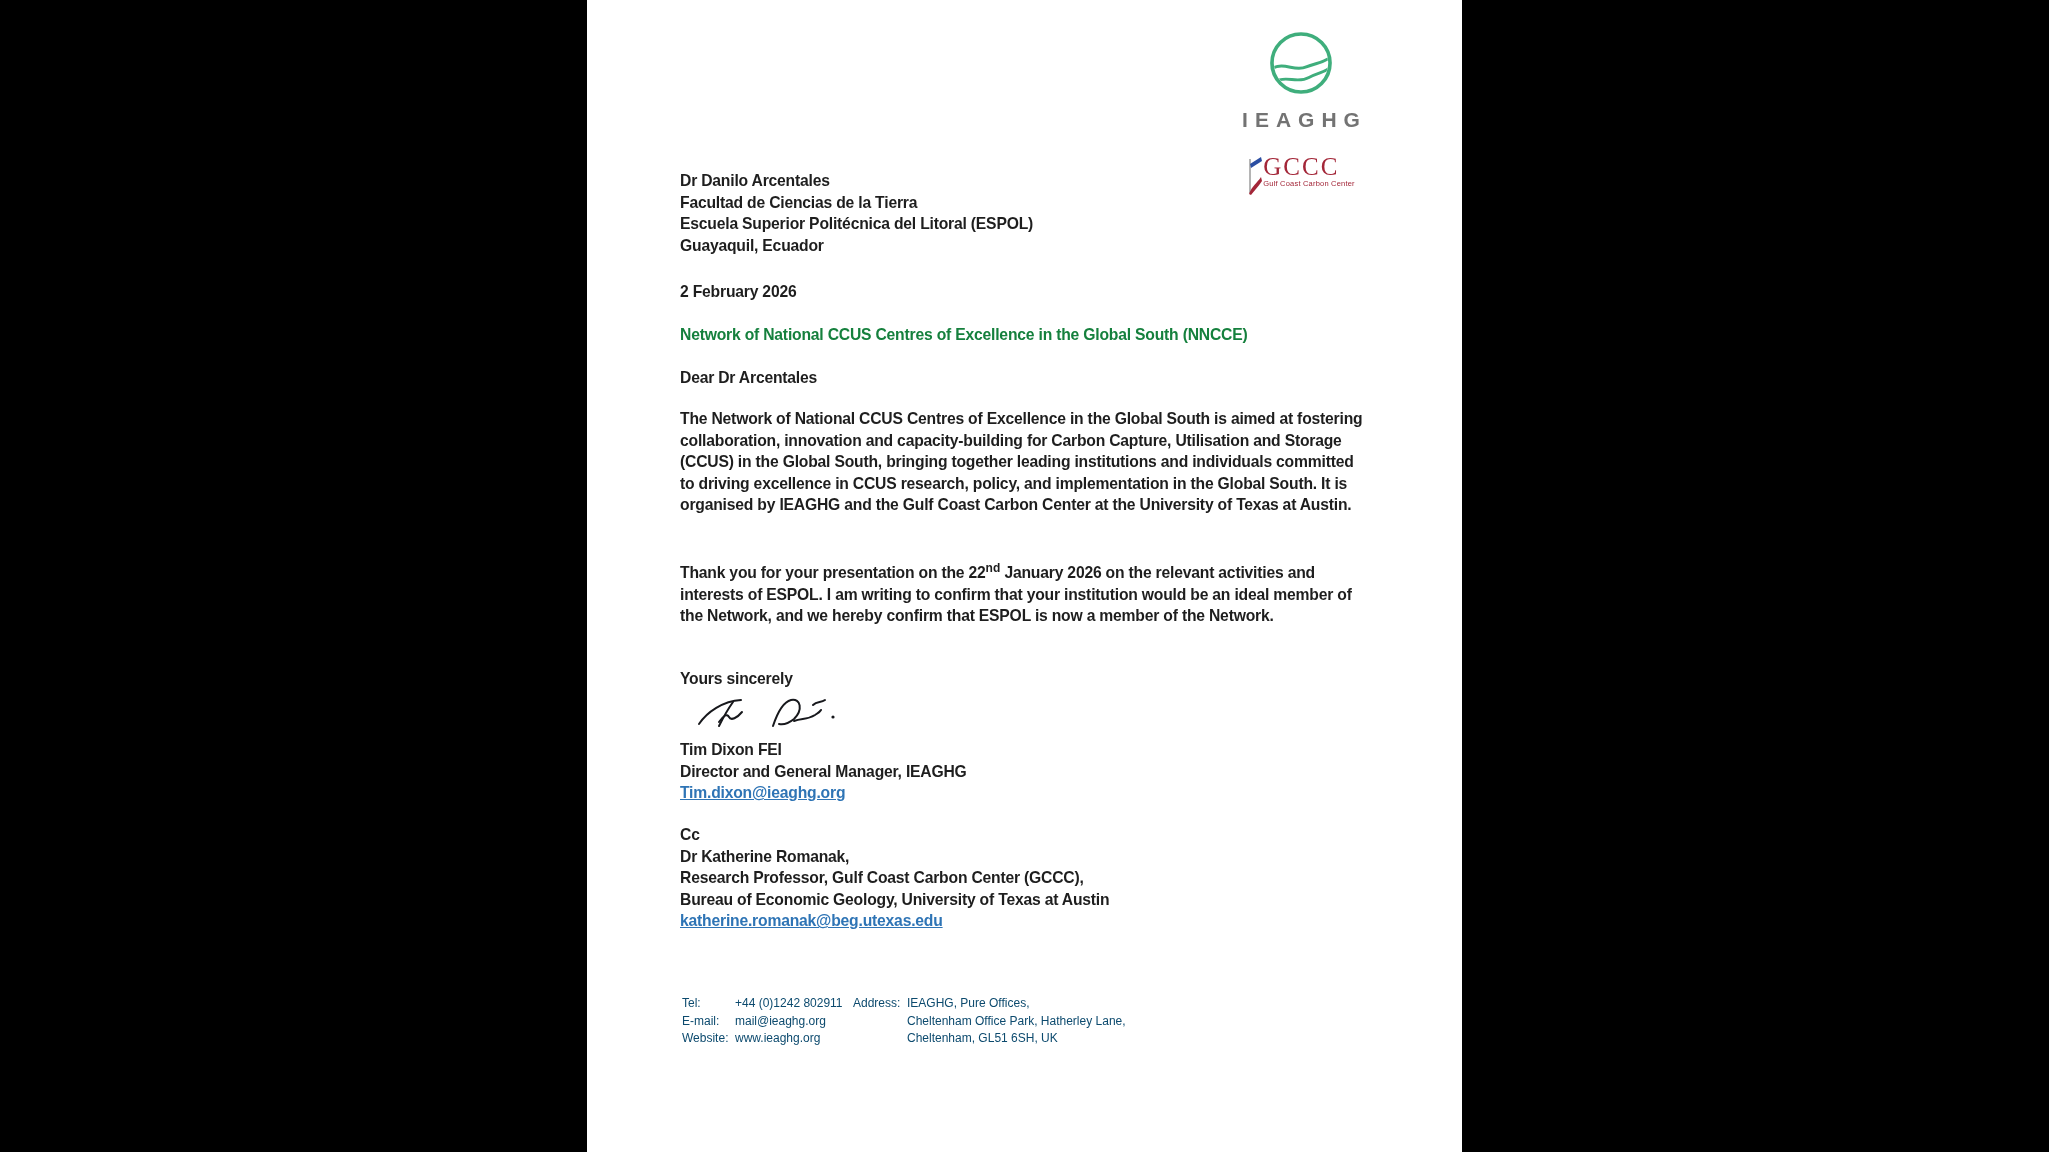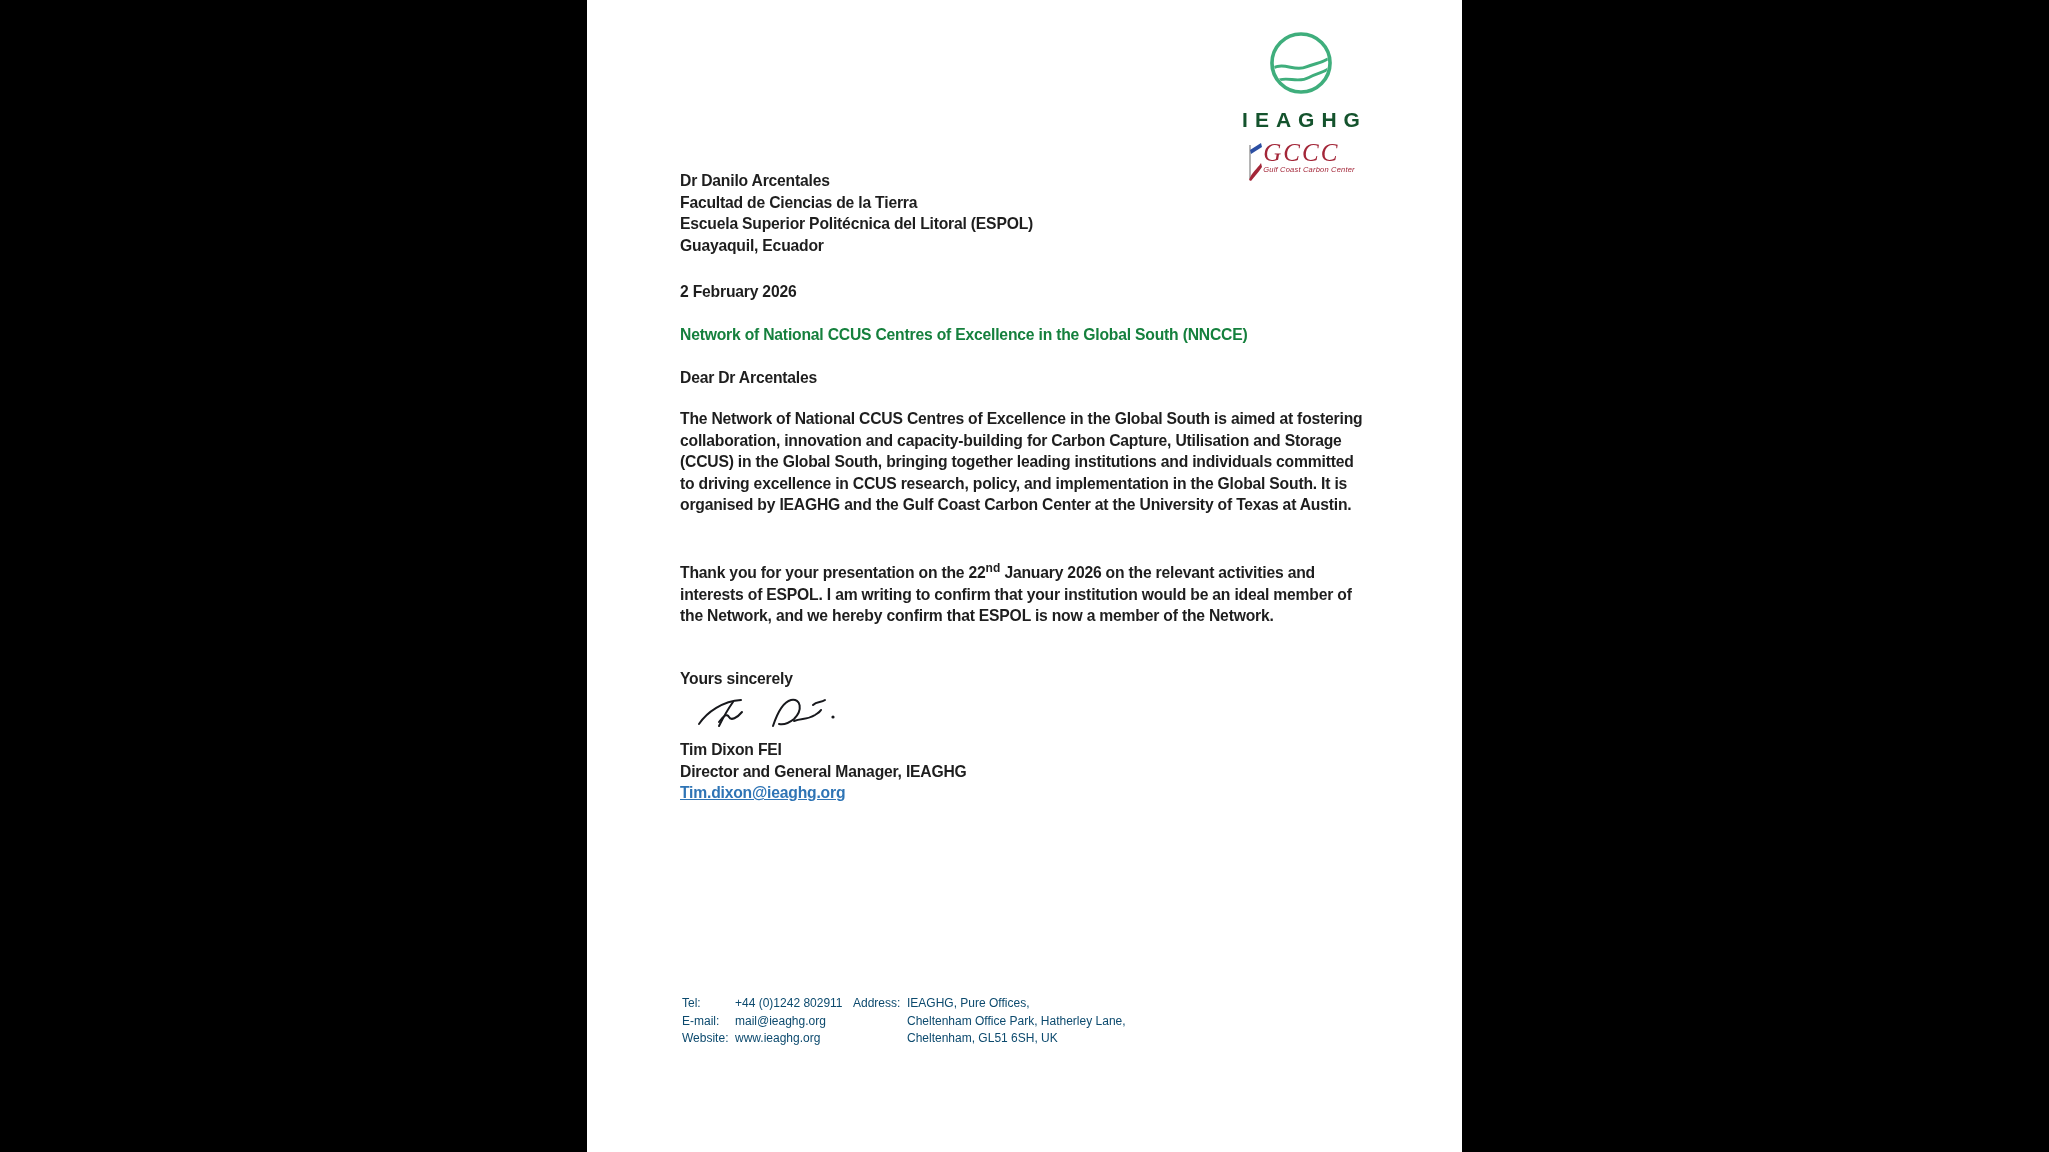--- a/index.html
+++ b/index.html
@@ -34,28 +34,27 @@
     flex-direction: column;
     align-items: center;
   }
   .ieaghg-mark { width: 66px; height: 66px; }
   .ieaghg-wordmark {
     margin-top: 12px;
     font-size: 21px;
     font-weight: 700;
     letter-spacing: 7px;
     padding-left: 7px; 
-    color: #14532d;
+    color: #737373;
     white-space: nowrap;
   }
   .gccc-logo {
-    margin-top: 10px;
+    margin-top: 24px;
     display: flex;
     align-items: flex-start;
-    font-style: italic;
   }
   .gccc-flag { width: 15px; height: 40px; margin-right: 1px; }
   .gccc-word {
     font-size: 25px;
     line-height: 22px;
     font-weight: 500;
     letter-spacing: 2px;
     color: #a32638;
     font-family: "Liberation Serif", serif;
   }
@@ -178,20 +177,27 @@
         <circle cx="136" cy="21" r="1.6" fill="#17181c"></circle>
       </svg>
     </div>
 
     <div class="lt signatory">
       <div>Tim Dixon FEI</div>
       <div>Director and General Manager, IEAGHG</div>
       <div><a class="email-link">Tim.dixon@ieaghg.org</a></div>
     </div>
 
+    <div class="lt cc-block">
+      <div>Cc</div>
+      <div>Dr Katherine Romanak,</div>
+      <div>Research Professor, Gulf Coast Carbon Center (GCCC),</div>
+      <div>Bureau of Economic Geology, University of Texas at Austin</div>
+      <div><a class="email-link">katherine.romanak@beg.utexas.edu</a></div>
+    </div>
 
     <div class="footer-contact">
       <div>Tel:</div>
       <div>+44 (0)1242 802911</div>
       <div>Address:</div>
       <div>IEAGHG, Pure Offices,</div>
 
       <div>E-mail:</div>
       <div>mail@ieaghg.org</div>
       <div></div>

